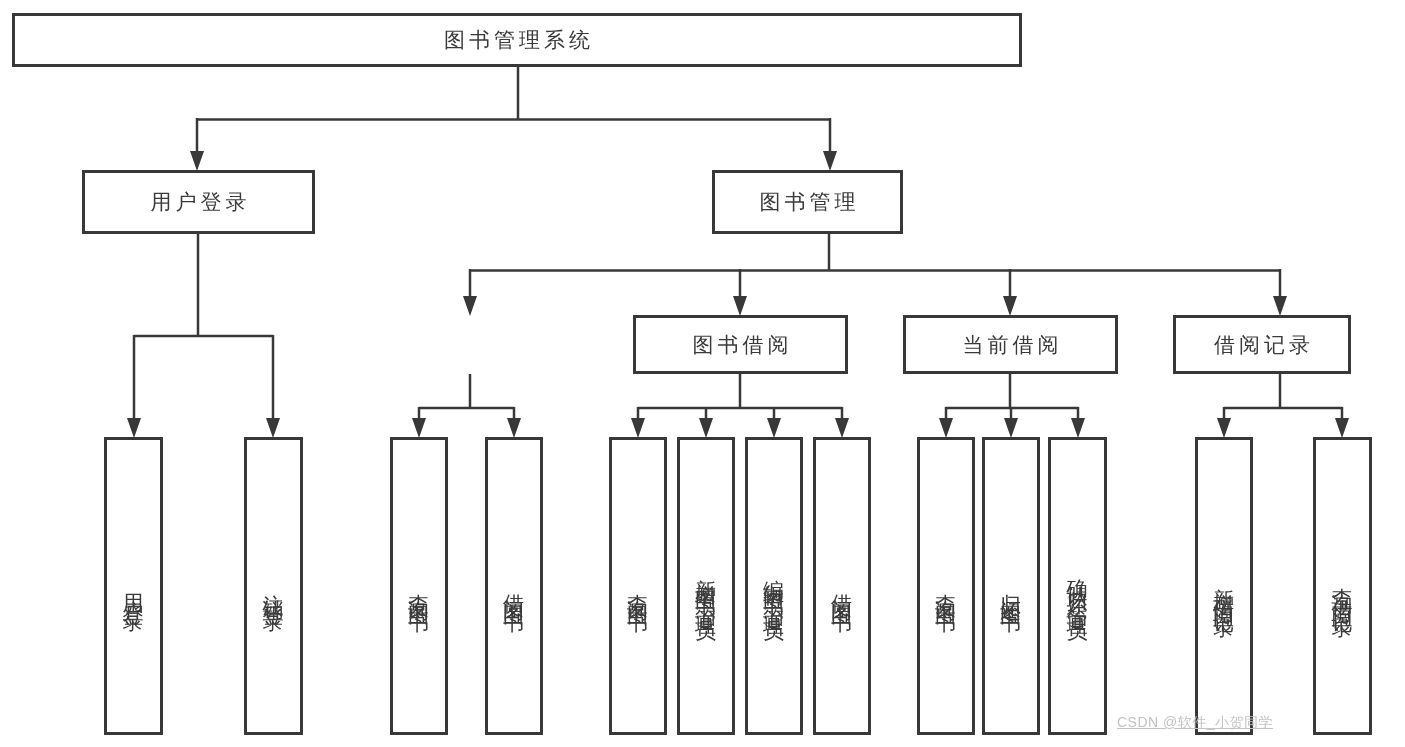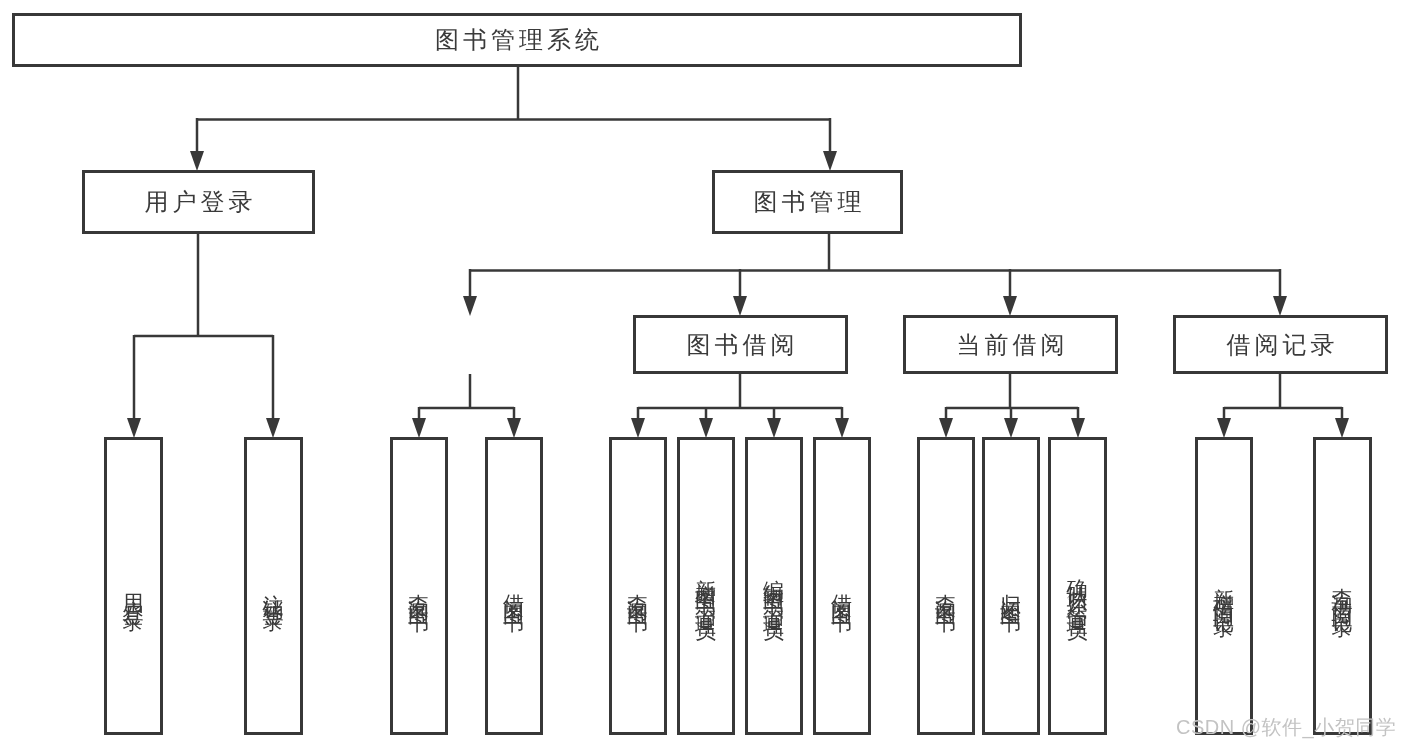--- a/index.html
+++ b/index.html
@@ -39,40 +39,41 @@
   .box {
     position: absolute;
     border: 3px solid var(--line);
     background: var(--background);
     display: flex;
     align-items: center;
     justify-content: center;
     color: var(--text);
   }
   .hbox {
-    font-size: 24px;
+    font-size: 21px;
     letter-spacing: 4px;
   }
   .hbox span { margin-left: 4px; } 
   .vbox {
     writing-mode: vertical-rl;
     text-orientation: mixed;
     font-size: 21px;
     letter-spacing: 6px;
     line-height: 1;
   }
   .vbox span { margin-top: 6px; } 
   .watermark {
     position: absolute;
-    left: 1176px;
+    left: 1117px;
     top: 714px;
-    font-size: 20px;
+    font-size: 14px;
     letter-spacing: 0.5px;
     color: var(--watermark);
     white-space: nowrap;
+    text-decoration: underline;
   }
 </style>
 </head>
 <body>
 
 <div class="stage">
 
   <svg class="connectors" viewBox="0 0 1405 747" xmlns="http://www.w3.org/2000/svg" aria-hidden="true">
 
     <path d="M518 66 V119"></path>
@@ -145,21 +146,21 @@
   <div class="box hbox" style="left:712px; top:170px; width:191px; height:64px;">
     <span>图书管理</span>
   </div>
 
   <div class="box hbox" style="left:903px; top:315px; width:215px; height:59px;">
     <span>当前借阅</span>
   </div>
   <div class="box hbox" style="left:633px; top:315px; width:215px; height:59px;">
     <span>图书借阅</span>
   </div>
-  <div class="box hbox" style="left:1173px; top:315px; width:215px; height:59px;">
+  <div class="box hbox" style="left:1173px; top:315px; width:178px; height:59px;">
     <span>借阅记录</span>
   </div>
 
   <div class="box vbox" style="left:104px; top:437px; width:59px; height:298px;">
     <span>用户登录</span>
   </div>
   <div class="box vbox" style="left:244px; top:437px; width:59px; height:298px;">
     <span>注销登录</span>
   </div>
 

